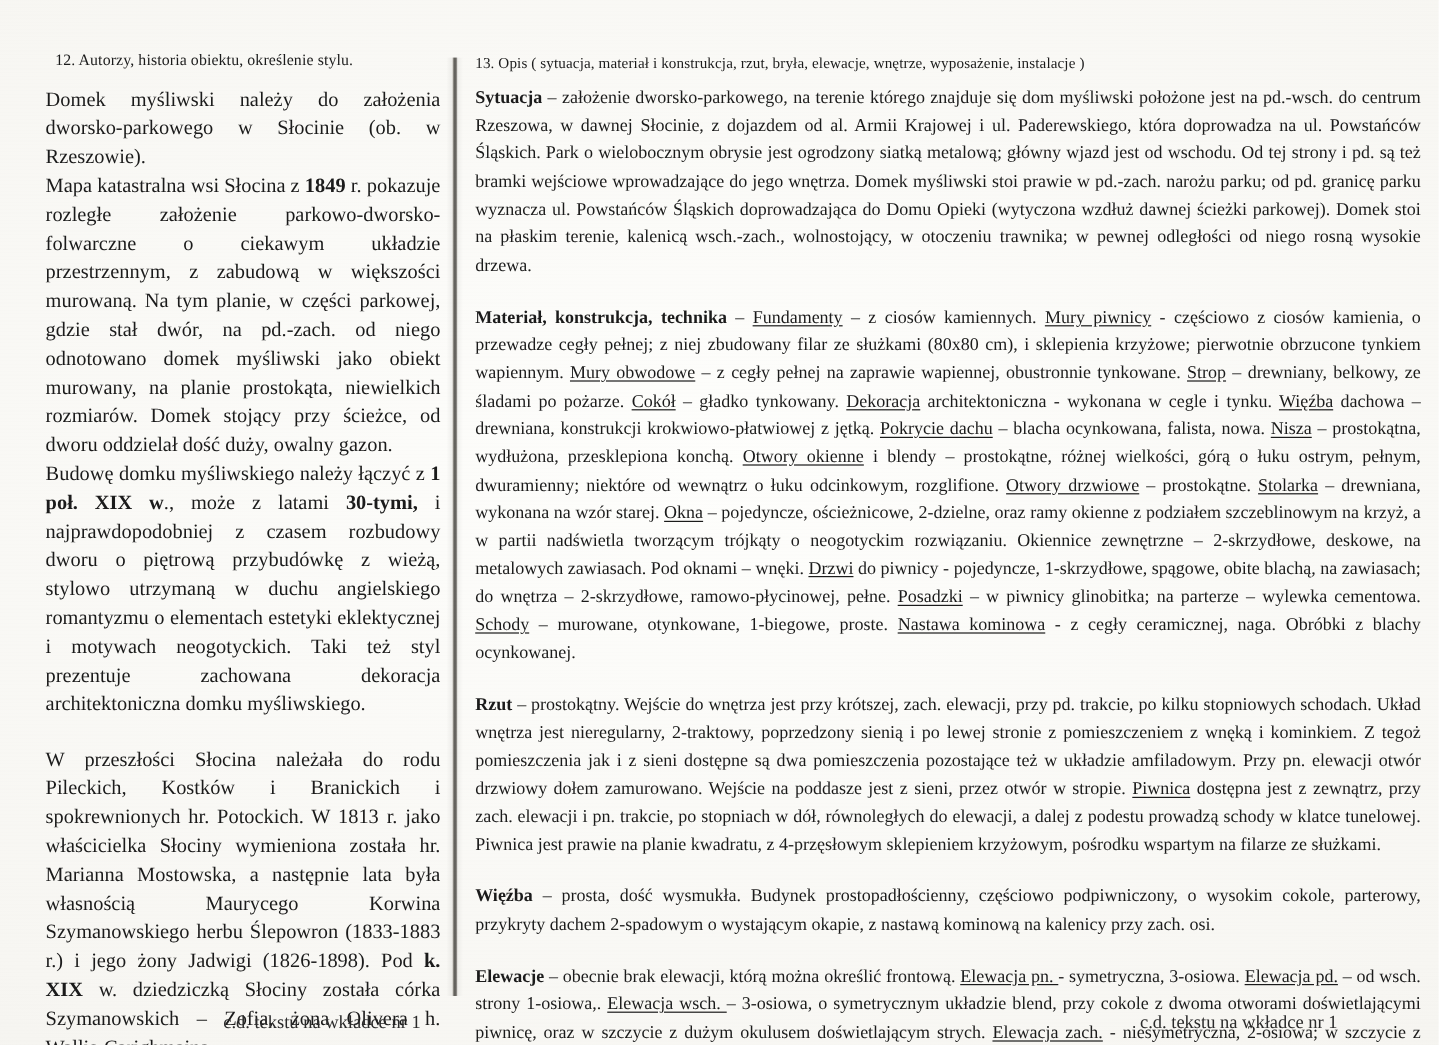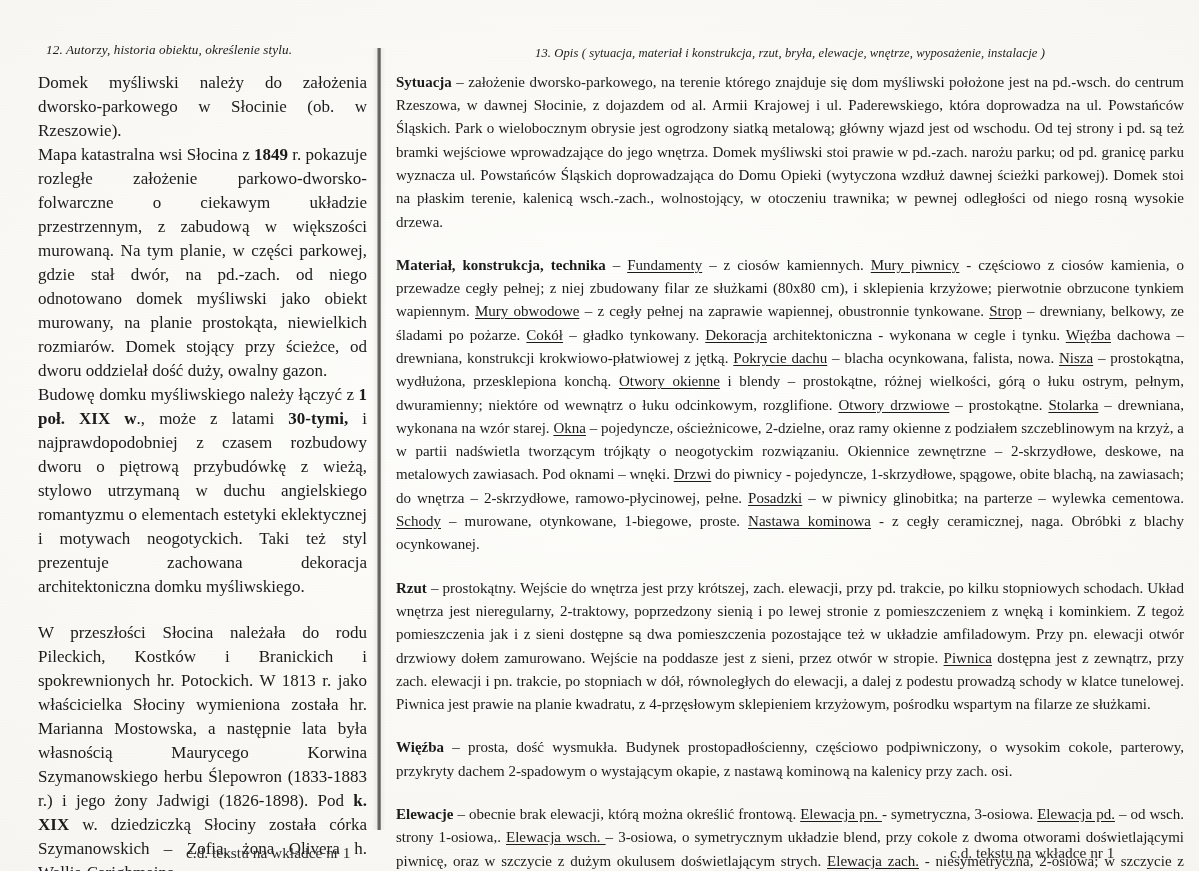--- a/index.html
+++ b/index.html
@@ -73,21 +73,20 @@
     width: 14px;
     height: 782px;
     background: linear-gradient(90deg, rgba(0,0,0,0) 0%, rgba(0,0,0,0.07) 45%, rgba(0,0,0,0.04) 70%, rgba(0,0,0,0) 100%);
   }
 
   .section-head {
     font-size: 13.2px;
     line-height: 1.25;
     margin: 0 0 12px 0;
     letter-spacing: .1px;
-    font-style: italic;
   }
   .col-left .section-head { padding-left: 8px; }
 
   
   .col-left p {
     margin: 0;
     font-size: 17px;
     line-height: 24.0px;
     text-align: justify;
     text-justify: inter-word;
@@ -100,21 +99,20 @@
     margin: 0;
     font-size: 15px;
     line-height: 23.3px;
     text-align: justify;
     text-justify: inter-word;
   }
   .col-right p.gap { margin-top: 20px; }
   .col-right .section-head {
     font-size: 12.6px;
     margin-bottom: 9px;
-    text-align: center;
   }
 
   b, .b { font-weight: bold; }
   u, .u { text-decoration: underline; text-underline-offset: 1.5px; }
 
   .footer-left, .footer-right {
     position: absolute;
     font-size: 15.4px;
     color: #2a2a2a;
     white-space: nowrap;

